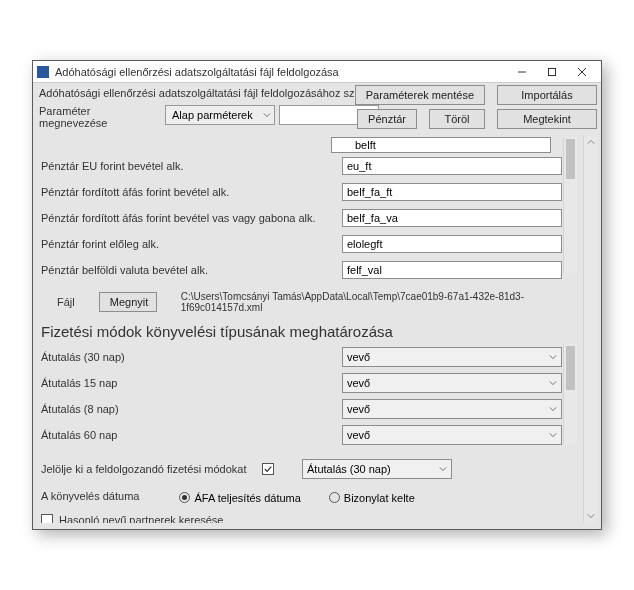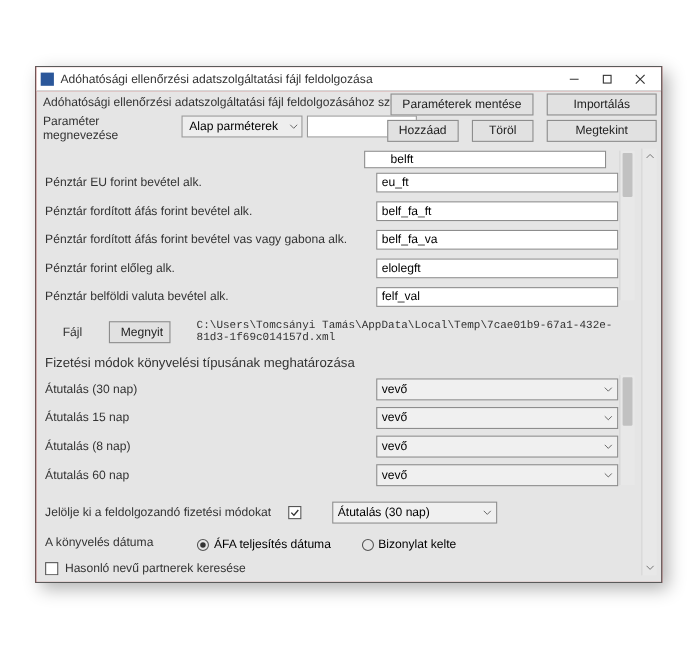--- a/index.html
+++ b/index.html
@@ -38,26 +38,26 @@
 .content { position:absolute; left:0; top:0; right:16px; bottom:0; padding: 2px 4px 4px 4px; overflow:hidden;}
 
 .formrow { display:flex; align-items:center; height:26px;gap:11px; }
 .formrow .lab { flex: 0 0 290px; color:#333; padding-left:0; font-size:11px;}
 .formrow .fld { flex:1; }
 .tin { width:220px; height:18px; border:1px solid #8d8d8d; background:#fff; padding:0 4px; font-size:11px;}
 .dropd { width:220px; height:20px; border:1px solid #8d8d8d; background:#f0f0f0; padding:0 4px; font-size:11px; display:flex; align-items:center; justify-content:space-between;}
 .dropd .dv{flex:1;}
 
 .filerow { display:flex; align-items:center; gap:24px; margin:8px 0 10px 16px;}
-.filerow .path{ color:#333; font-size:10px;font-family:Liberation Mono, monospace;}
-
-.section-title { color:#333; font-size:12px; margin: 6px 0 4px 0;}
+.filerow .path{ color:#333; font-size:10px;}
+
+.section-title { color:#333; font-size:15px; margin: 6px 0 4px 0;}
 
 .radio-row{ display:flex; align-items:center; gap:28px; margin-top:4px;}
-.radio { display:flex; align-items:center; gap:4px;}
+.radio { display:flex; align-items:flex-start; gap:4px;}
 .rcircle{ width:11px; height:11px; border:1px solid #555; border-radius:50%; display:inline-flex; align-items:center; justify-content:center;}
 .rcircle .dot{ width:5px; height:5px; background:#333; border-radius:50%;}
 
 .chk { width:12px; height:12px; border:1px solid #555; background:#fff; display:inline-flex; align-items:center; justify-content:center;}
 .chk.checked svg{ display:block;}
 .chkrow{ display:flex; align-items:center; gap:6px; margin-top:10px;}
 
 .small-top-input{ position:relative; margin-left:290px; width:220px;}
 .in-scroll{ position:absolute; right:0px; width:14px; background:#e8e8e8; border-left:1px solid #d4d4d4;}
 svg{ display:block;}
@@ -103,21 +103,21 @@
         <span class="arrow">
             <svg width="8" height="8" viewBox="0 0 10 10">
               <path d="M1 3 L5 7 L9 3" fill="none" stroke="#555" stroke-width="1"></path>
             </svg>
           </span>
       </div>
       <input class="textin" style="width: 100px;" value="">
     </div>
 
     <div class="row2-buttons">
-      <button class="ctl sm">Hozzáad</button>
+      <button class="ctl sm">Pénztár</button>
       <button class="ctl sm">Töröl</button>
       <button class="ctl wide">Megtekint</button>
     </div>
 
     <div class="scrollarea">
 
       <div class="scrollbar-v">
         <div class="arrow">
             <svg width="8" height="8" viewBox="0 0 10 10">
               <path d="M1 7 L5 3 L9 7" fill="none" stroke="#666" stroke-width="1"></path>

